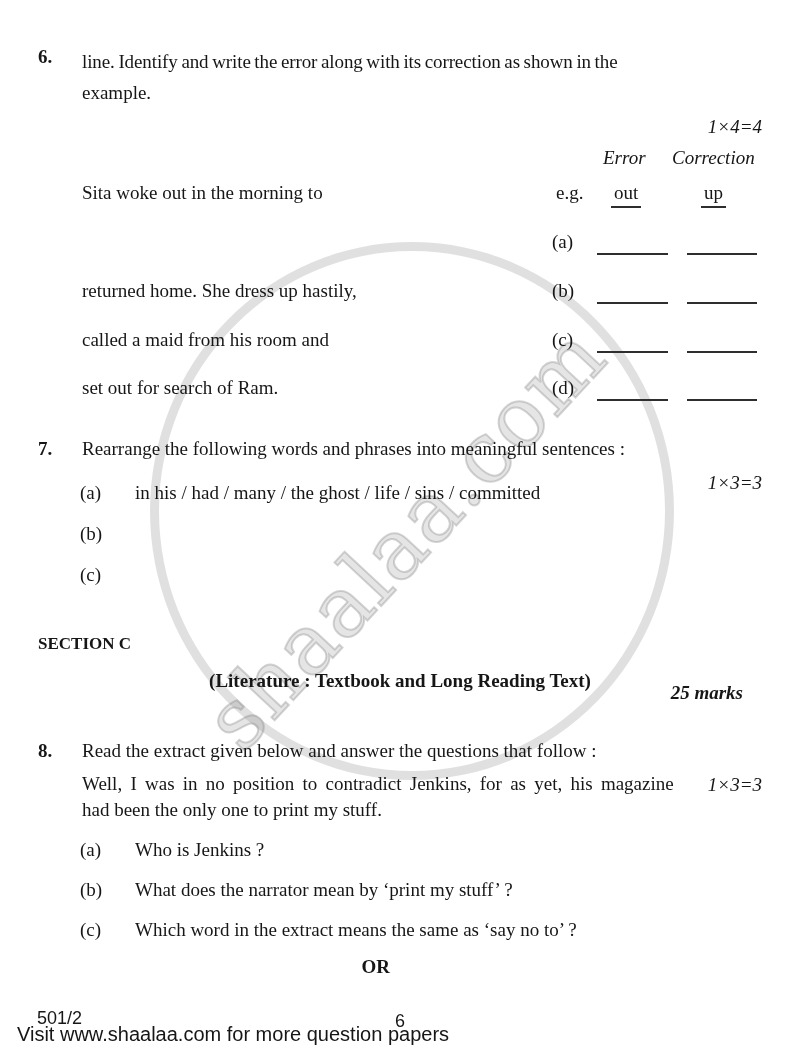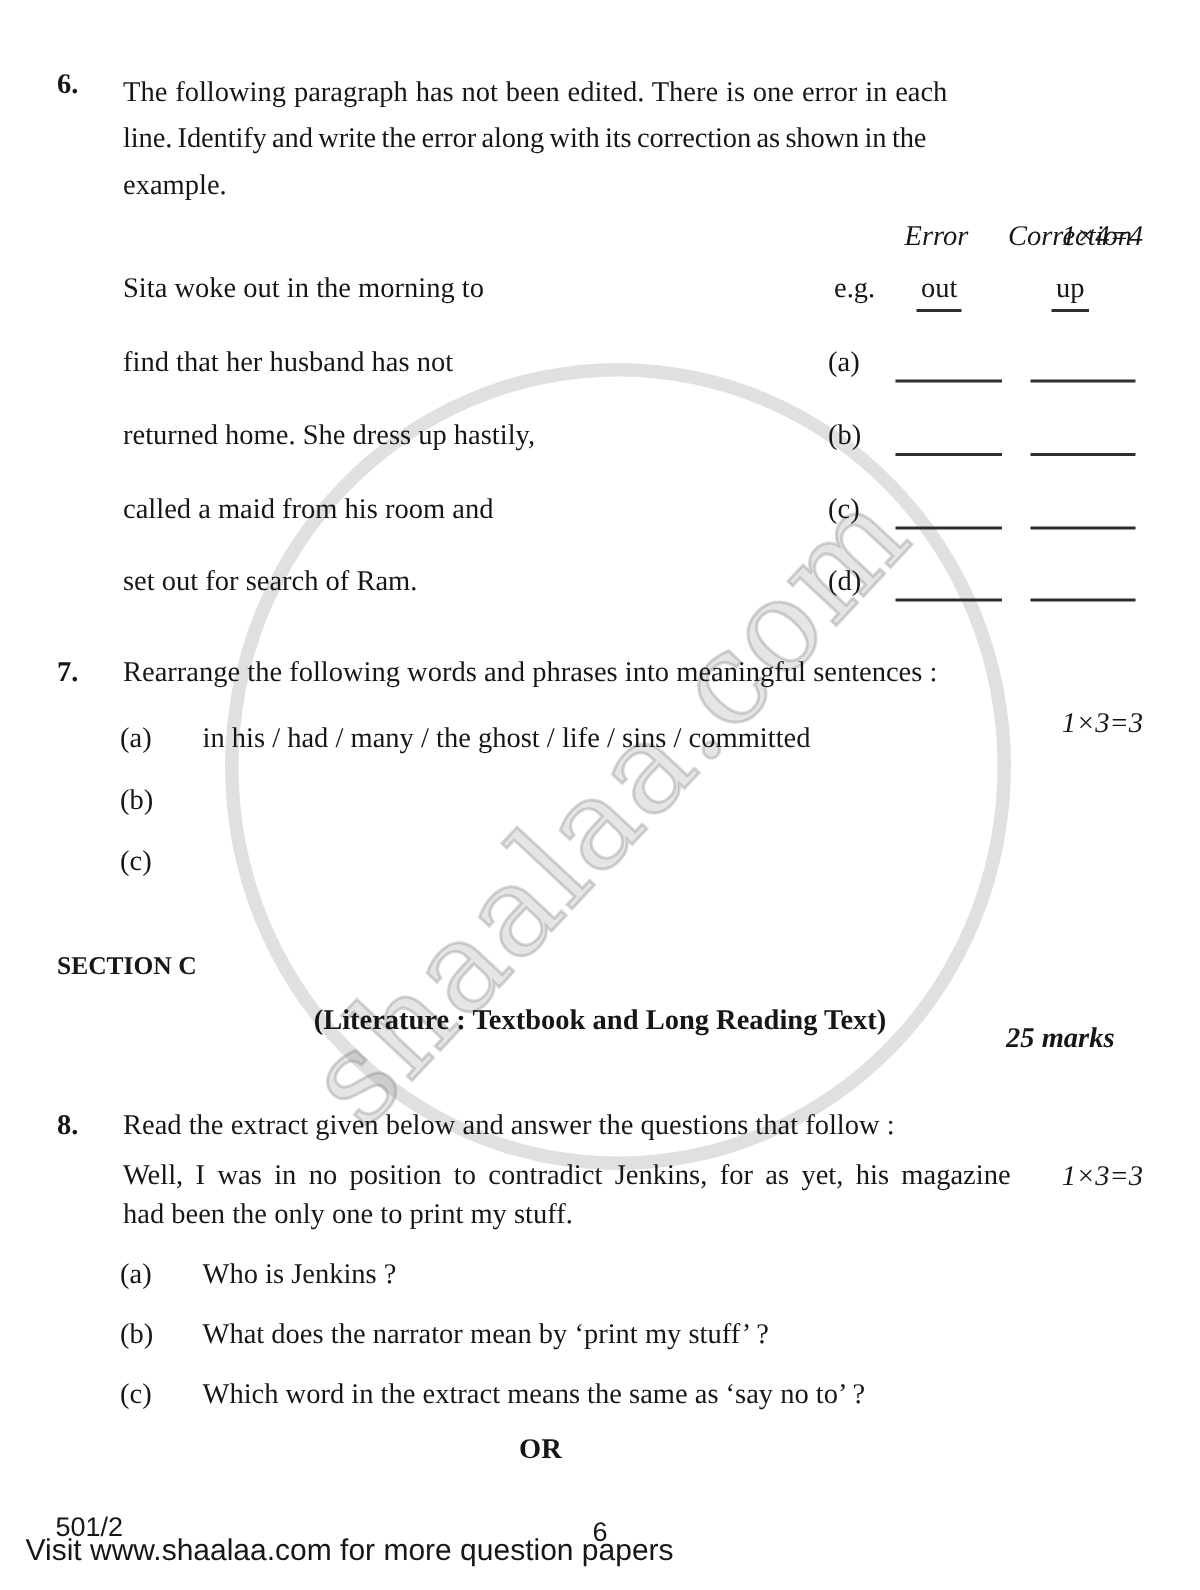--- a/index.html
+++ b/index.html
@@ -49,41 +49,40 @@
   .blank-err{left:597px;width:71px;}
   .blank-corr{left:687px;width:70px;}
   .eg-word{position:absolute;top:0;height:26px;border-bottom:2px solid #2e2e2e;padding:0 3px;}
   .eg-err{left:611px;}
   .eg-corr{left:701px;}
   
   .section-head{position:absolute;left:38px;top:631px;width:724px;}
   .sec-title{text-align:left;font-weight:bold;font-size:17px;line-height:26px;}
   .sec-sub{position:relative;margin-top:11px;text-align:center;font-weight:bold;line-height:26px;}
   .sec-marks{position:absolute;right:19px;top:12px;font-weight:bold;font-style:italic;}
-  .or-label{position:absolute;left:308px;top:216px;width:60px;font-weight:bold;line-height:26px;}
+  .or-label{position:absolute;left:292px;top:216px;width:60px;font-weight:bold;line-height:26px;text-align:right;}
   
   .footer-code{position:absolute;left:37px;top:1007px;font-family:"Liberation Sans",sans-serif;font-size:18px;line-height:22px;}
   .footer-page{position:absolute;left:0;top:1010px;width:800px;text-align:center;font-family:"Liberation Sans",sans-serif;font-size:18px;line-height:22px;}
   .footer-promo{position:absolute;left:17px;top:1021px;font-family:"Liberation Sans",sans-serif;font-size:20px;line-height:26px;white-space:nowrap;}
   body,.page{font-size:19px;}
 </style>
 </head>
 <body>
 
 <div class="page">
 
   <div>
     <div class="wm-ring"></div>
     <div class="wm-text">shaalaa.com</div>
   </div>
 
   <div class="qblock" style="top:46px;">
     <span class="qnum">6.</span>
     <div class="qbody">
-      <div class="line wsp1">The following paragraph has not been edited. There is one error in each</div>
       <div class="line wspn">line. Identify and write the error along with its correction as shown in the</div>
       <div class="lastline">
         <span>example.</span>
         <span class="marks">1×4=4</span>
       </div>
     </div>
   </div>
 
   <div>
     <div class="etrow" style="top:145px;">
@@ -92,21 +91,20 @@
     </div>
 
     <div class="etrow" style="top:180px;">
       <span class="et-text">Sita woke out in the morning to</span>
       <span class="et-label-eg">e.g.</span>
       <span class="eg-word eg-err">out</span>
       <span class="eg-word eg-corr">up</span>
     </div>
 
     <div class="etrow" style="top:229px;">
-      <span class="et-text">find that her husband has not</span>
       <span class="et-label">(a)</span>
       <span class="blank blank-err"></span>
       <span class="blank blank-corr"></span>
     </div>
 
     <div class="etrow" style="top:278px;">
       <span class="et-text">returned home. She dress up hastily,</span>
       <span class="et-label">(b)</span>
       <span class="blank blank-err"></span>
       <span class="blank blank-corr"></span>

